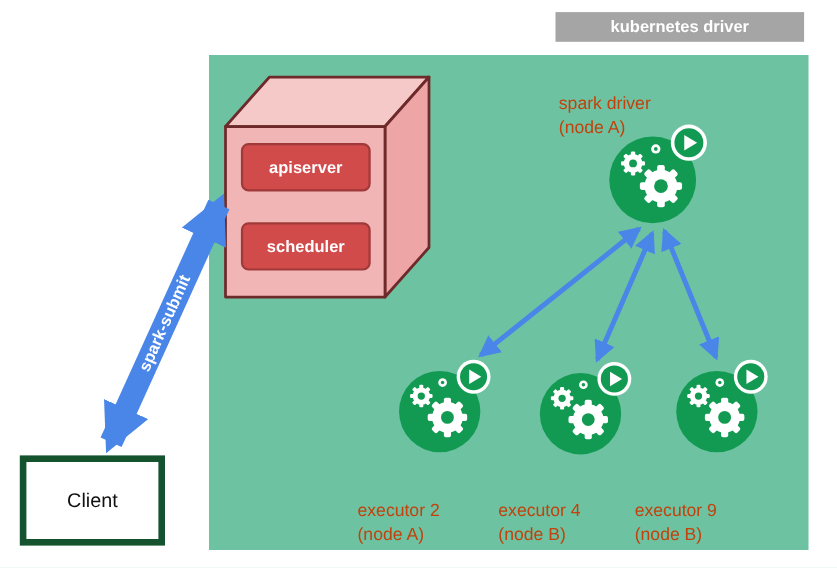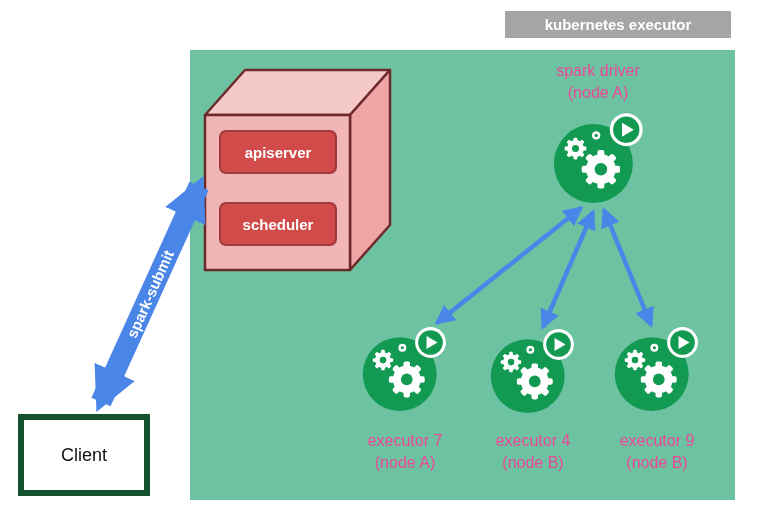--- a/index.html
+++ b/index.html
@@ -24,22 +24,23 @@
     display:flex; align-items:center; justify-content:center;
   }
   .cp-apiserver { left:219px; top:130px; }
   .cp-scheduler { left:219px; top:202px; }
   .pod { position:absolute; }
   .pod-driver   { left:552px; top:110px; }
   .pod-exec1    { left:361px; top:324px; }
   .pod-exec2    { left:489px; top:326px; }
   .pod-exec3    { left:613px; top:324px; }
   .node-label {
-    position:absolute; text-align:center; font-size:16px; color:#ec4899;
+    position:absolute; font-size:16px; color:#c2410c;
     line-height:1.4;
+    margin-top:24px;
   }
   .driver-label { left:508px; top:60px;  width:180px; }
   .exec1-label  { left:325px; top:430px; width:160px; }
   .exec2-label  { left:453px; top:430px; width:160px; }
   .exec3-label  { left:577px; top:430px; width:160px; }
   .overlay {
     position:absolute; left:0; top:0; width:761px; height:516px;
     pointer-events:none;
   }
   .submit-label {
@@ -80,21 +81,21 @@
         <circle cx="47" cy="27" r="1.8" fill="#129a52"></circle>
         <circle cx="79" cy="21" r="17.5" fill="#ffffff"></circle>
         <circle cx="79" cy="21" r="14" fill="#129a52"></circle>
         <path d="M74.5 13.5 L74.5 28.5 L87 21 Z" fill="#ffffff"></path>
       </g>
     </defs>
   </svg>
 
   <div class="cluster-bg"></div>
 
-  <div class="cluster-label">kubernetes executor</div>
+  <div class="cluster-label">kubernetes driver</div>
 
   <svg class="cube-svg" width="200" height="220" viewBox="0 0 200 220">
     <g stroke="#6e2a2a" stroke-width="2.5" stroke-linejoin="round">
       <polygon points="5,55 150,55 190,10 45,10" fill="#f6c9c9"></polygon>
       <polygon points="150,55 190,10 190,165 150,210" fill="#eda5a5"></polygon>
       <rect x="5" y="55" width="145" height="155" fill="#f2b5b5"></rect>
     </g>
   </svg>
 
   <div class="cp-btn cp-apiserver">apiserver</div>
@@ -121,21 +122,21 @@
       <use href="#pod"></use>
     </svg>
   </div>
   <div class="pod pod-exec3">
     <svg width="88" height="88" viewBox="0 0 100 100">
       <use href="#pod"></use>
     </svg>
   </div>
 
   <div class="node-label exec1-label">
-    <div>executor 7</div>
+    <div>executor 2</div>
     <div>(node A)</div>
   </div>
   <div class="node-label exec2-label">
     <div>executor 4</div>
     <div>(node B)</div>
   </div>
   <div class="node-label exec3-label">
     <div>executor 9</div>
     <div>(node B)</div>
   </div>

